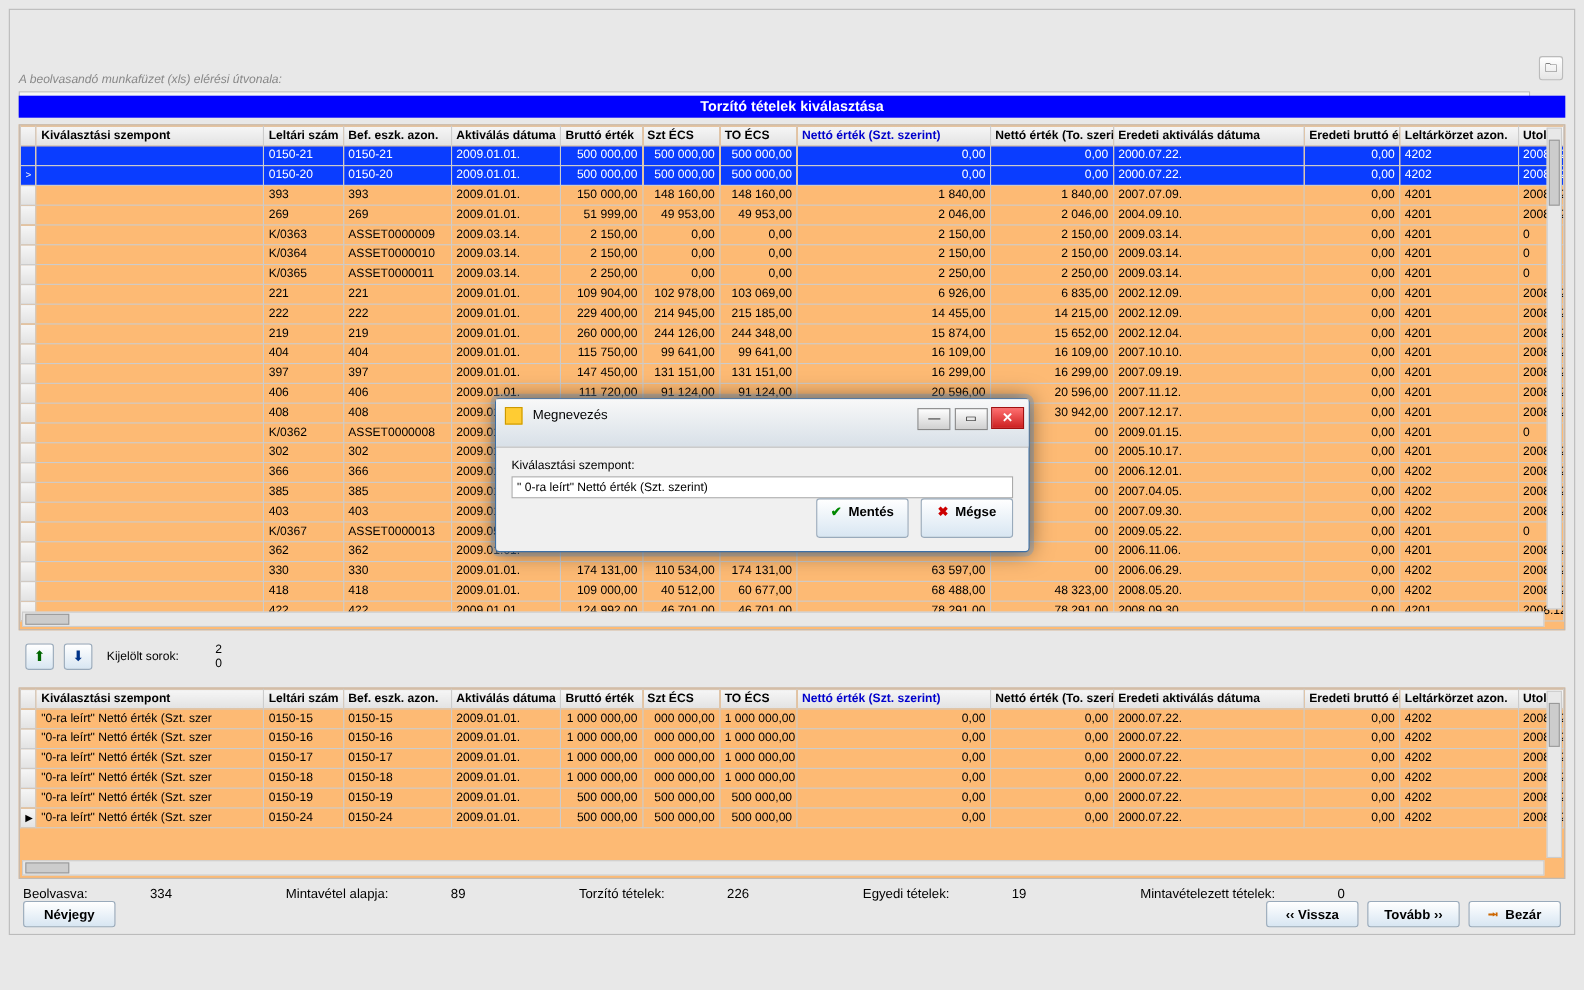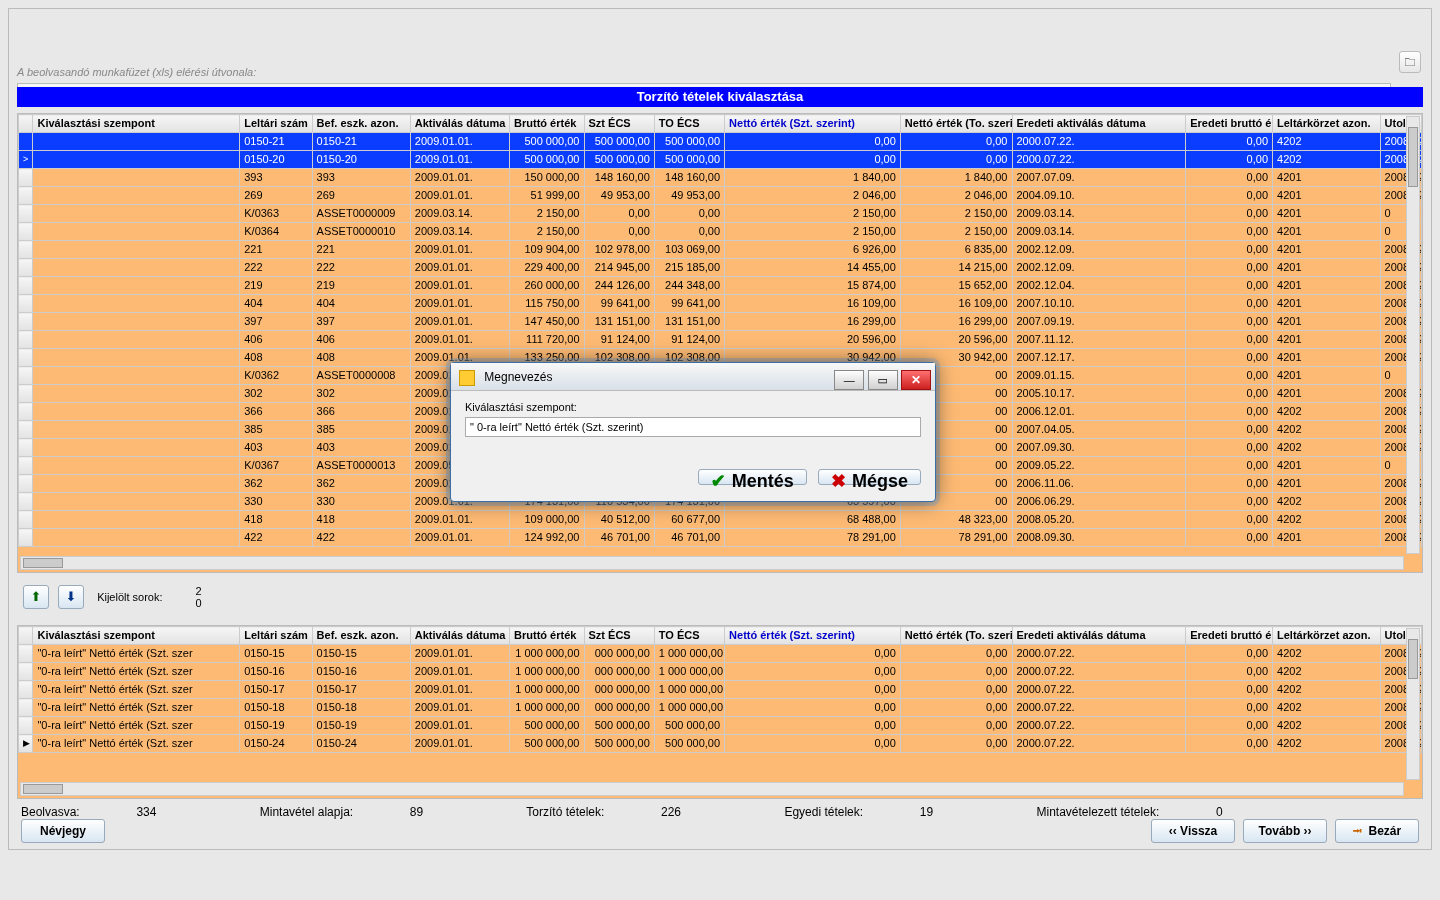--- a/index.html
+++ b/index.html
@@ -140,42 +140,42 @@
   .dialog {
     position:absolute;
     left:450px; top:362px; width:486px; height:140px;
     border:1px solid #3a6ea5;
     box-shadow:0 0 20px rgba(0,0,0,0.5), 0 0 0 4px rgba(120,170,220,0.4);
     background:#f0f0f0;
     border-radius:4px;
     z-index:100;
   }
   .dialog-title {
-    height:28px;
+    height:44px;
     background:linear-gradient(#f8f8f8,#d8e0e8);
     border-bottom:1px solid #bbb;
     line-height:28px;
     font-size:12px;
     position:relative;
     padding-left:8px;
   }
   .dialog-title .tico { display:inline-block; width:16px; height:16px; background:#ffcc33; border:1px solid #cc9900; vertical-align:middle; margin-right:6px; }
   .win-btns { position:absolute; right:4px; top:3px; }
   .win-btn { display:inline-block; width:30px; height:20px; border:1px solid #888; background:linear-gradient(#fefefe,#d0d0d0); margin-left:0px; text-align:center; line-height:18px; font-family:Arial; font-size:11px; }
   .win-close { background:linear-gradient(#ff7070,#cc2020); color:#fff; border-color:#a01010; font-weight:bold; font-size:12px; }
   .dialog-body { padding:10px 14px; }
   .dialog-input {
     width:100%; height:20px; border:1px solid #aaa; background:#fff; padding:1px 4px; font-size:11px; margin-top:4px;
   }
   .dialog-btns { position:absolute; right:14px; bottom:12px; }
   .dbtn {
-    display:inline-block; min-width:84px; height:16px;
+    display:inline-block; min-width:84px; height:36px;
     border:1px solid #9ab; border-radius:3px;
     background:linear-gradient(#fff,#d8e6f2);
-    text-align:center; line-height:22px; font-size:18px; font-weight:bold;
+    text-align:center; line-height:22px; font-size:12px; font-weight:bold;
     margin-left:8px; padding:0 12px;
   }
   .ico-green { color:#008800; font-weight:bold; margin-right:6px; }
   .ico-red   { color:#cc0000; font-weight:bold; margin-right:6px; }
 </style>
 </head>
 <body>
 
 <div class="main-panel">
 
@@ -298,20 +298,36 @@
             <td class="num">2 150,00</td>
             <td class="num">2 150,00</td>
             <td class="">2009.03.14.</td>
             <td class="num">0,00</td>
             <td class="">4201</td>
             <td class="">0</td>
           </tr>
           <tr class="">
             <td class="rowhandle rowhandle-arrow"></td>
             <td class=""></td>
+            <td class="">K/0365</td>
+            <td class="">ASSET0000011</td>
+            <td class="">2009.03.14.</td>
+            <td class="num">2 250,00</td>
+            <td class="num">0,00</td>
+            <td class="num">0,00</td>
+            <td class="num">2 250,00</td>
+            <td class="num">2 250,00</td>
+            <td class="">2009.03.14.</td>
+            <td class="num">0,00</td>
+            <td class="">4201</td>
+            <td class="">0</td>
+          </tr>
+          <tr class="">
+            <td class="rowhandle rowhandle-arrow"></td>
+            <td class=""></td>
             <td class="">221</td>
             <td class="">221</td>
             <td class="">2009.01.01.</td>
             <td class="num">109 904,00</td>
             <td class="num">102 978,00</td>
             <td class="num">103 069,00</td>
             <td class="num">6 926,00</td>
             <td class="num">6 835,00</td>
             <td class="">2002.12.09.</td>
             <td class="num">0,00</td>

